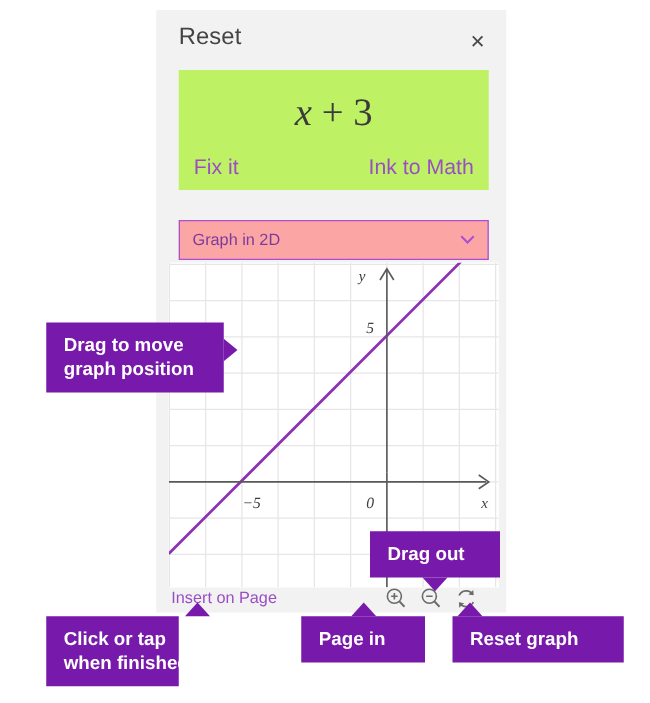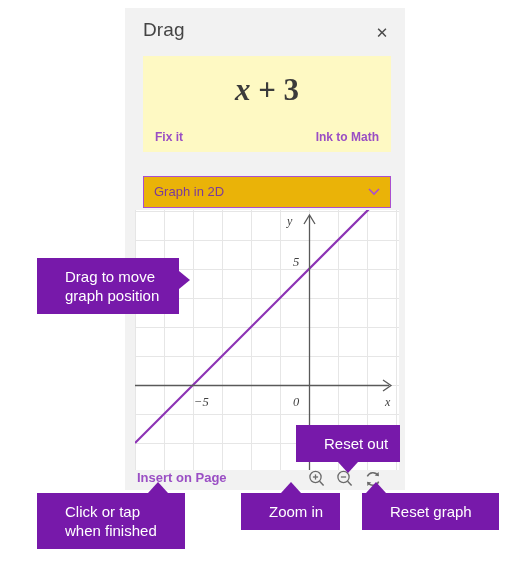--- a/index.html
+++ b/index.html
@@ -53,55 +53,54 @@
     font-family: "DejaVu Sans", sans-serif;
   }
 
   
   #expression-card {
     position: absolute;
     left: 18px;
     top: 48px;
     width: 248px;
     height: 96px;
-    background: #fef9c3;
-    font-weight: bold;
+    background: #bef264;
   }
   #expression-value {
     position: absolute;
     left: 0;
     top: 16px;
     width: 248px;
     text-align: center;
     font-family: "Liberation Serif", serif;
     font-size: 31px;
     color: #3b3b3b;
   }
   #expression-value .var {
     font-style: italic;
   }
   .card-link {
     position: absolute;
     bottom: 8px;
-    font-size: 12px;
+    font-size: 17px;
     color: #9a4ec4;
     cursor: pointer;
   }
   #fix-it-link { left: 12px; }
   #ink-to-math-link { right: 12px; margin-left: 40px; }
 
   
   #graph-mode-select {
     position: absolute;
     left: 18px;
     top: 168px;
     width: 246px;
     height: 30px;
     border: 1px solid #a94fd0;
-    background: #eab308;
+    background: #fca5a5;
     cursor: pointer;
   }
   #graph-mode-label {
     position: absolute;
     left: 10px;
     top: 7px;
     font-size: 13px;
     color: #7a3b9c;
   }
   #graph-mode-chevron {
@@ -132,42 +131,41 @@
     width: 280px;
     height: 20px;
   }
   #insert-on-page {
     position: absolute;
     left: 12px;
     top: 0px;
     font-size: 13px;
     color: #9a4ec4;
     cursor: pointer;
-    font-weight: bold;
   }
   .tool-btn {
     position: absolute;
     top: -3px;
     width: 24px;
     height: 24px;
     cursor: pointer;
   }
   #zoom-in-button  { left: 180px; }
   #zoom-out-button { left: 208px; }
   #reset-button    { left: 236px; }
 
   
   .callout {
     position: absolute;
     background: #7719aa;
     color: #ffffff;
     font-size: 15px;
-    font-weight: normal;
+    font-weight: bold;
     line-height: 19px;
-    padding: 9px 28px;
+    padding: 9px 14px;
     box-sizing: border-box;
     white-space: pre;
   }
   .callout-tail {
     position: absolute;
     width: 0;
     height: 0;
   }
   
   .tail-right {
@@ -187,36 +185,36 @@
     border-right: 10px solid transparent;
     border-bottom: 11px solid #7719aa;
   }
 
   #callout-drag      { left: 37px;  top: 258px; width: 142px; }
   #callout-drag-tail { left: 179px; top: 271px; }
 
   #callout-zoomout      { left: 296px; top: 425px; width: 104px; }
   #callout-zoomout-tail { left: 338px; top: 462px; }
 
-  #callout-click      { left: 37px;  top: 493px; width: 148px; }
+  #callout-click      { left: 37px;  top: 493px; width: 106px; }
   #callout-click-tail { left: 148px; top: 482px; }
 
   #callout-zoomin      { left: 241px; top: 493px; width: 99px; }
   #callout-zoomin-tail { left: 281px; top: 482px; }
 
   #callout-reset      { left: 362px; top: 493px; width: 137px; }
   #callout-reset-tail { left: 366px; top: 482px; }
 </style>
 </head>
 <body>
 
 <div id="math-pane">
 
   <div id="pane-titlebar">
-    <div id="pane-title">Drag</div>
+    <div id="pane-title">Reset</div>
     <div id="pane-close">✕</div>
   </div>
 
   <div id="expression-card">
     <div id="expression-value">
       <span class="var">x</span><span> + 3</span>
     </div>
     <div id="fix-it-link" class="card-link">Fix it</div>
     <div id="ink-to-math-link" class="card-link">Ink to Math</div>
   </div>
@@ -307,24 +305,24 @@
         <path d="M6.4 19.1 L6.1 14.8 L10.3 15.5 Z" fill="#6b6b6b"></path>
       </svg>
     </div>
   </div>
 </div>
 
 <div id="callout-drag" class="callout">Drag to move
 graph position</div>
 <div id="callout-drag-tail" class="callout-tail tail-right"></div>
 
-<div id="callout-zoomout" class="callout">Reset out</div>
+<div id="callout-zoomout" class="callout">Drag out</div>
 <div id="callout-zoomout-tail" class="callout-tail tail-down"></div>
 
 <div id="callout-click" class="callout">Click or tap
 when finished</div>
 <div id="callout-click-tail" class="callout-tail tail-up"></div>
 
-<div id="callout-zoomin" class="callout">Zoom in</div>
+<div id="callout-zoomin" class="callout">Page in</div>
 <div id="callout-zoomin-tail" class="callout-tail tail-up"></div>
 
 <div id="callout-reset" class="callout">Reset graph</div>
 <div id="callout-reset-tail" class="callout-tail tail-up"></div>
 
 </body></html>

